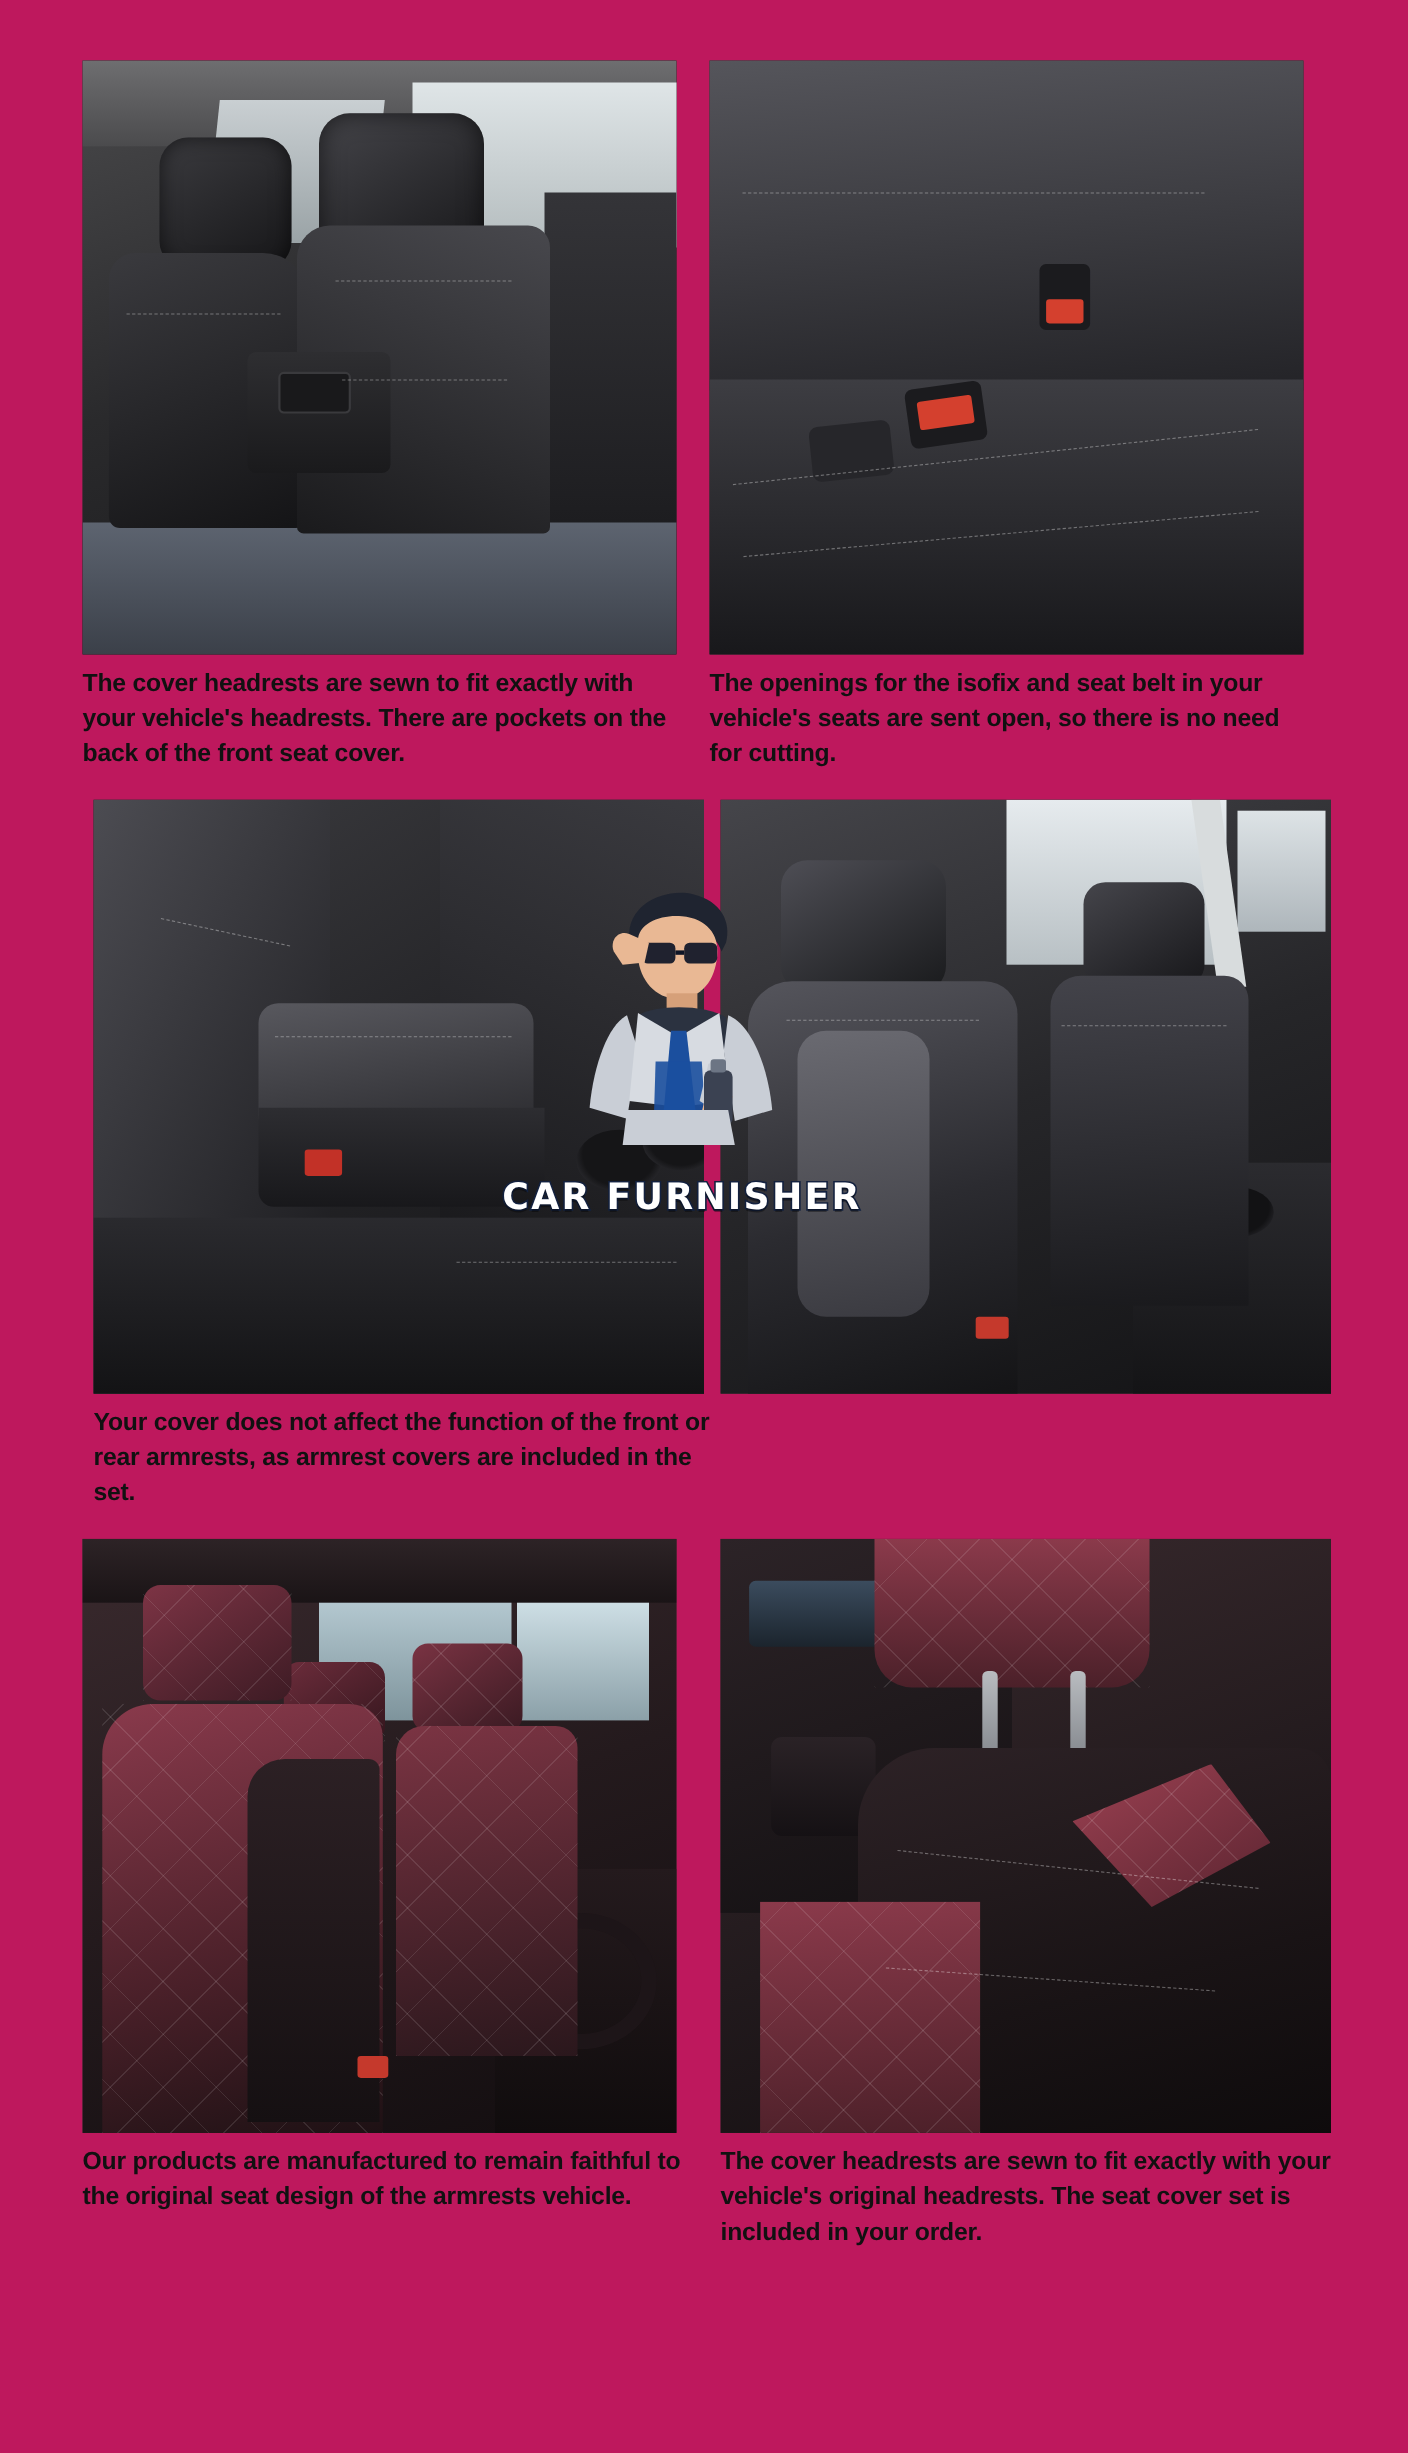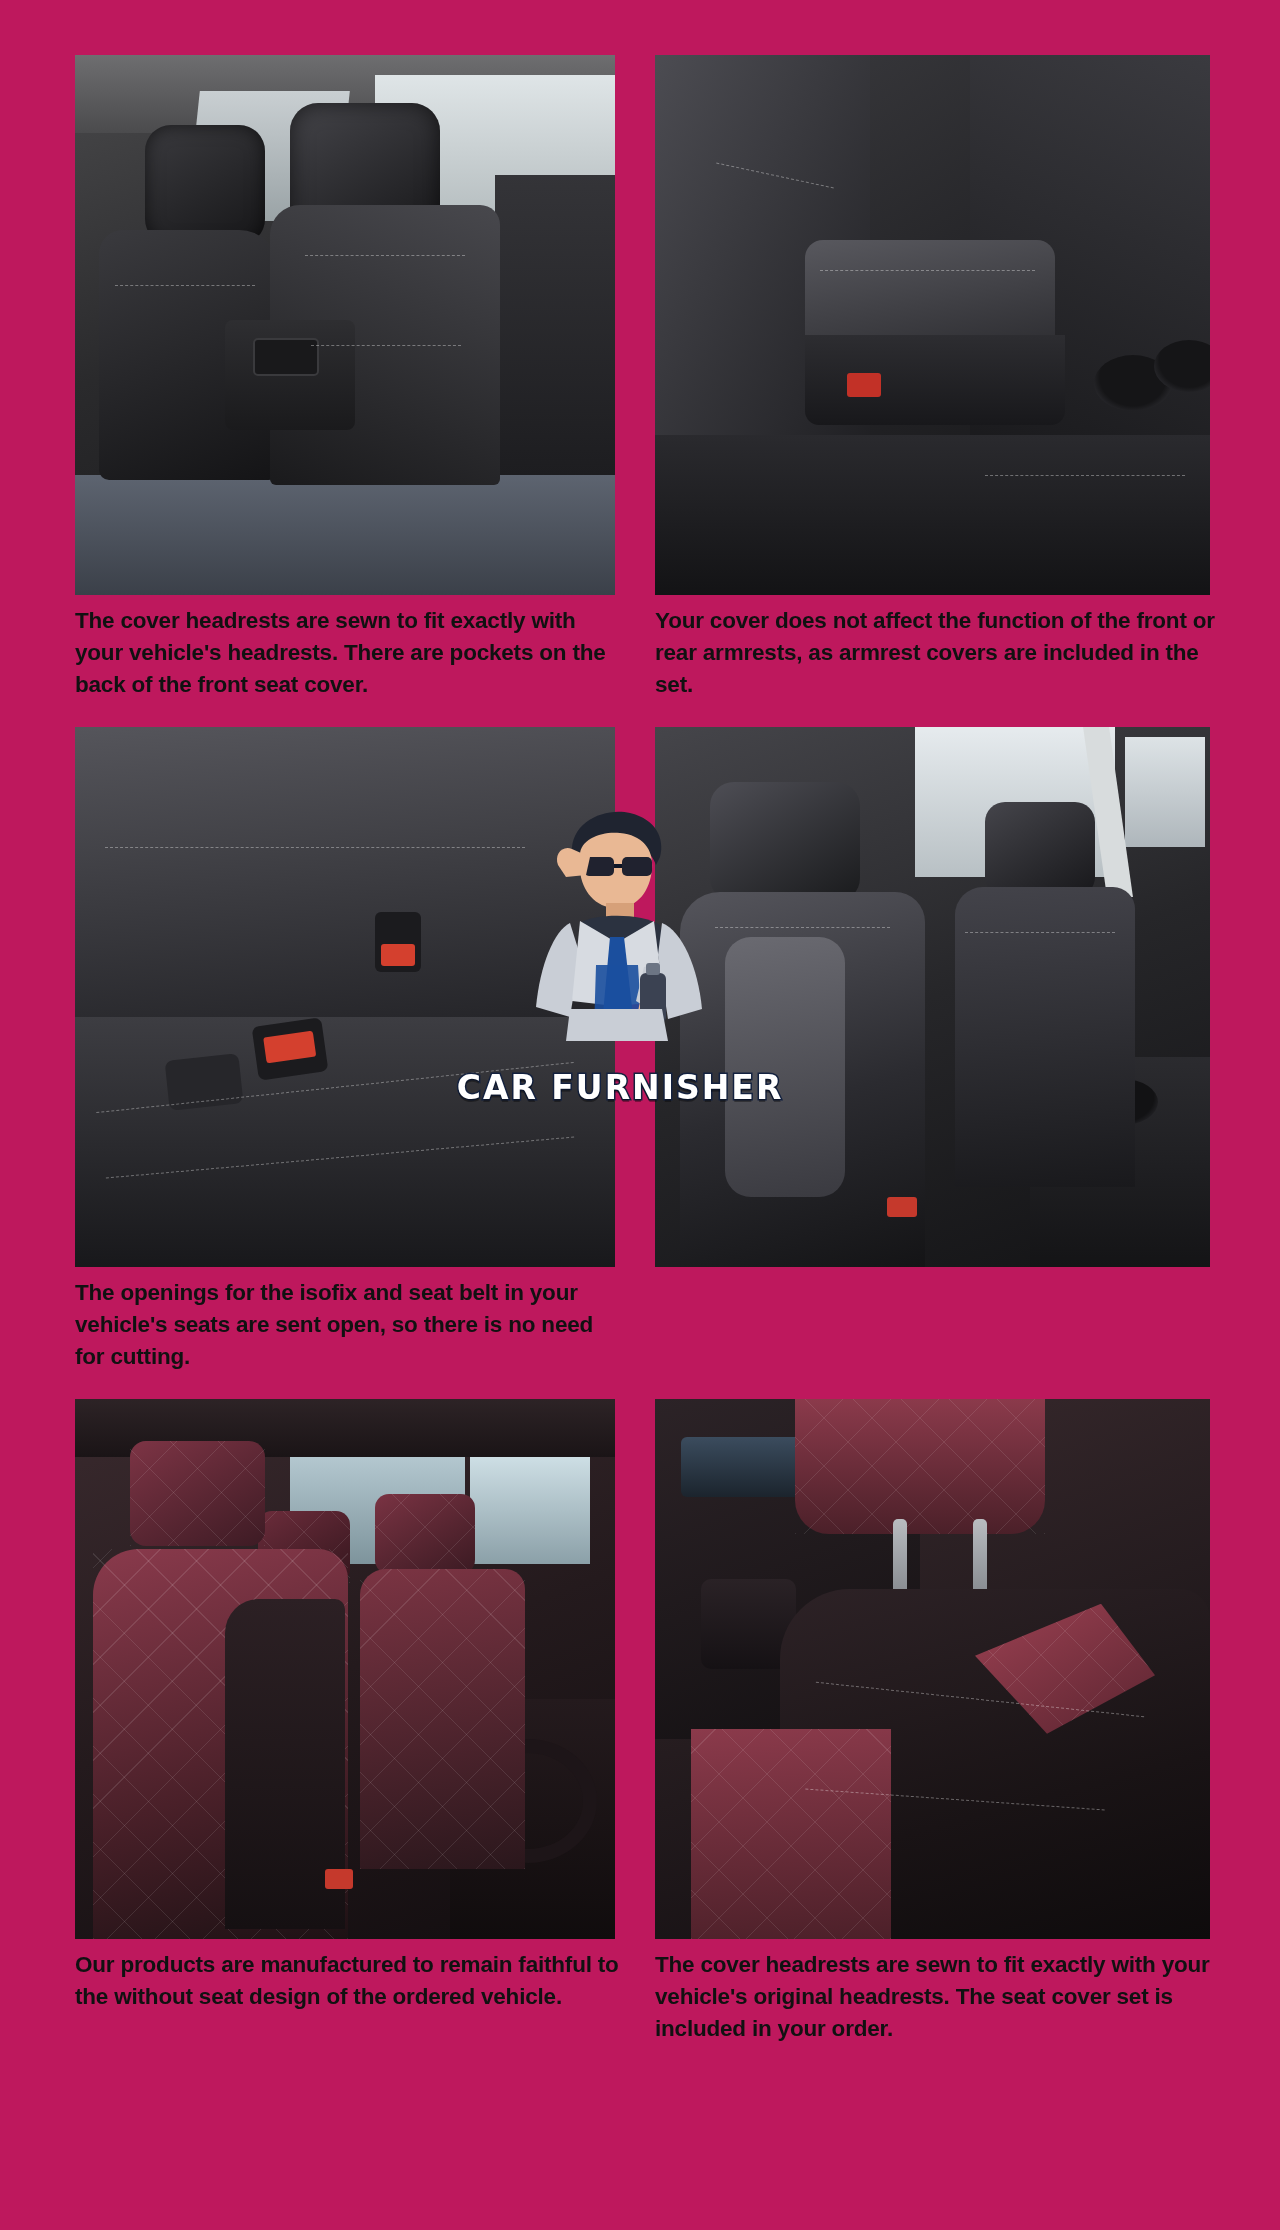--- a/index.html
+++ b/index.html
@@ -196,55 +196,55 @@
         <div class="p1-seatR"></div>
         <div class="p1-console"></div>
         <div class="p1-vent"></div>
         <div class="stitch" style="left:230px; top:200px; width:160px;"></div>
         <div class="stitch" style="left:236px; top:290px; width:150px;"></div>
         <div class="stitch" style="left:40px; top:230px; width:140px;"></div>
       </div>
       <div class="caption">The cover headrests are sewn to fit exactly with your vehicle's headrests. There are pockets on the back of the front seat cover.</div>
     </div>
 
+    <div class="cell">
+      <div class="photo">
+        <div class="p3-bg"></div>
+        <div class="p3-back"></div>
+        <div class="p3-seatbase"></div>
+        <div class="p3-buckle1">
+            <i></i>
+          </div>
+        <div class="p3-buckle2">
+            <i></i>
+          </div>
+        <div class="p3-clip"></div>
+        <div class="stitch" style="left:30px; top:120px; width:420px;"></div>
+        <div class="stitch" style="left:20px; top:360px; width:480px; transform:rotate(-6deg);"></div>
+        <div class="stitch" style="left:30px; top:430px; width:470px; transform:rotate(-5deg);"></div>
+      </div>
+      <div class="caption">The openings for the isofix and seat belt in your vehicle's seats are sent open, so there is no need for cutting.</div>
+    </div>
+
     <div class="cell right">
       <div class="photo">
         <div class="p2-bg"></div>
         <div class="p2-seatL"></div>
         <div class="p2-seatR"></div>
         <div class="p2-low"></div>
         <div class="p2-arm"></div>
         <div class="p2-armbase"></div>
         <div class="p2-red"></div>
         <div class="p2-cup"></div>
         <div class="p2-cup2"></div>
         <div class="stitch" style="left:165px; top:215px; width:215px;"></div>
         <div class="stitch" style="left:60px; top:120px; width:120px; transform:rotate(12deg);"></div>
         <div class="stitch" style="left:330px; top:420px; width:200px;"></div>
       </div>
       <div class="caption">Your cover does not affect the function of the front or rear armrests, as armrest covers are included in the set.</div>
-    </div>
-
-    <div class="cell">
-      <div class="photo">
-        <div class="p3-bg"></div>
-        <div class="p3-back"></div>
-        <div class="p3-seatbase"></div>
-        <div class="p3-buckle1">
-            <i></i>
-          </div>
-        <div class="p3-buckle2">
-            <i></i>
-          </div>
-        <div class="p3-clip"></div>
-        <div class="stitch" style="left:30px; top:120px; width:420px;"></div>
-        <div class="stitch" style="left:20px; top:360px; width:480px; transform:rotate(-6deg);"></div>
-        <div class="stitch" style="left:30px; top:430px; width:470px; transform:rotate(-5deg);"></div>
-      </div>
-      <div class="caption">The openings for the isofix and seat belt in your vehicle's seats are sent open, so there is no need for cutting.</div>
     </div>
 
     <div class="cell right">
       <div class="photo">
         <div class="p4-bg"></div>
         <div class="p4-win"></div>
         <div class="p4-win2"></div>
         <div class="p4-pillar"></div>
         <div class="p4-console"></div>
         <div class="p4-cup"></div>
@@ -278,21 +278,21 @@
           </div>
         <div class="p5-hrA">
             <div class="quilt"></div>
           </div>
         <div class="p5-seatA">
             <div class="quilt"></div>
           </div>
         <div class="p5-bolster"></div>
         <div class="p5-red"></div>
       </div>
-      <div class="caption">Our products are manufactured to remain faithful to the without seat design of the ordered vehicle.</div>
+      <div class="caption">Our products are manufactured to remain faithful to the original seat design of the armrests vehicle.</div>
     </div>
 
     <div class="cell right">
       <div class="photo">
         <div class="p6-bg"></div>
         <div class="p6-dash"></div>
         <div class="p6-screen"></div>
         <div class="p6-shift"></div>
         <div class="p6-floor"></div>
         <div class="p6-hr">

